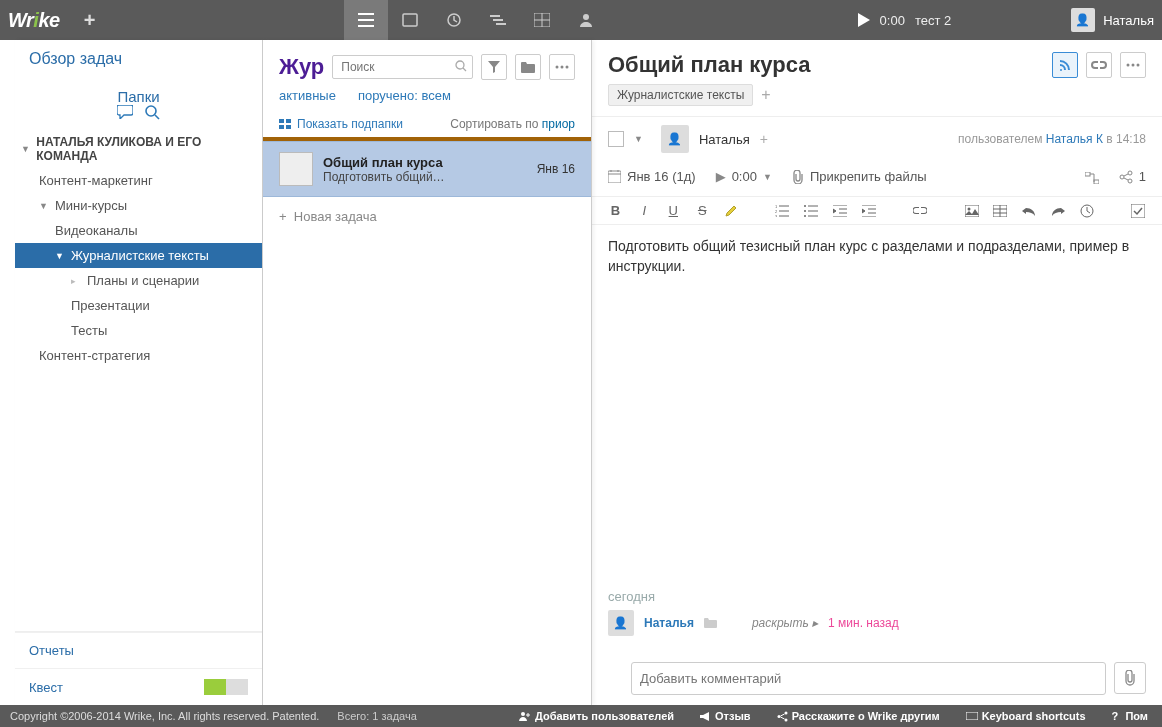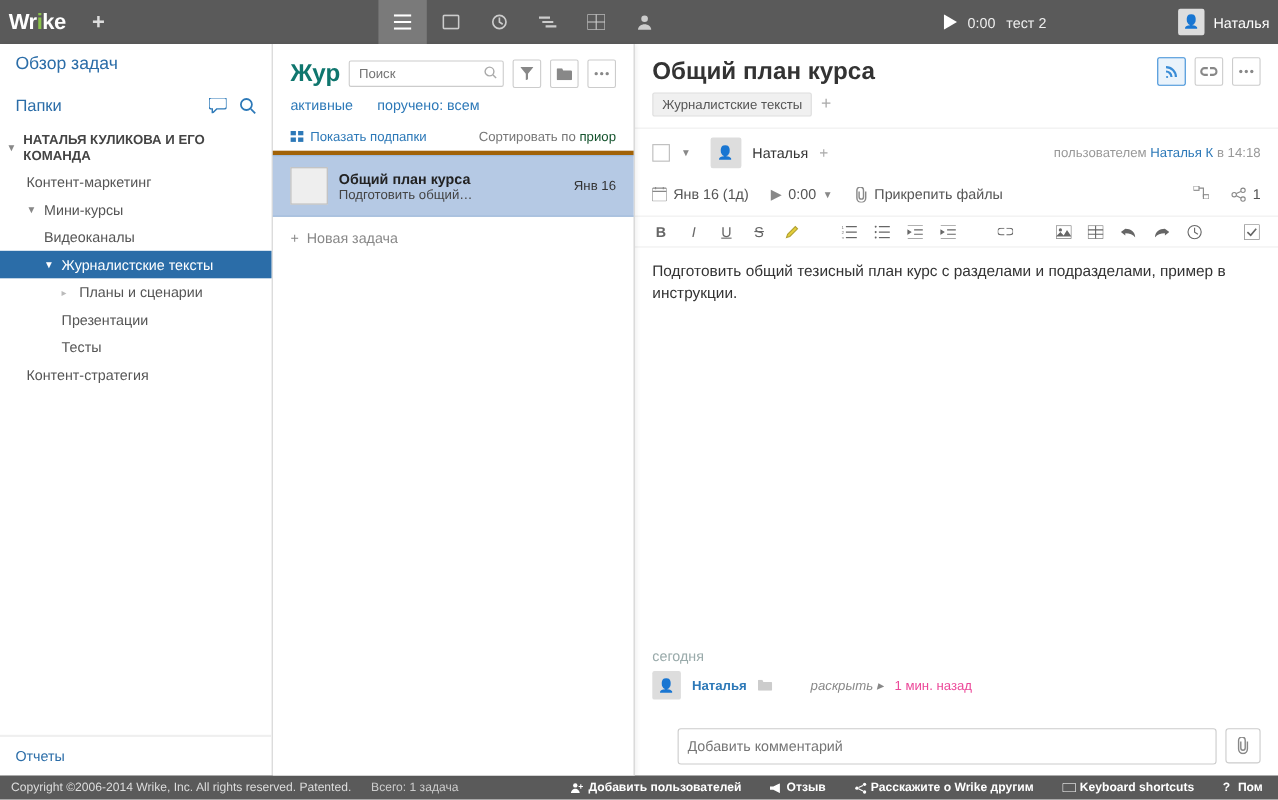--- a/index.html
+++ b/index.html
@@ -1,66 +1,66 @@
 <!DOCTYPE html>
 <html><head>
 <meta charset="utf-8">
 <style>
 * { box-sizing: border-box; margin: 0; padding: 0; }
 body { font-family: "Helvetica Neue", Arial, sans-serif; font-size: 13px; color: #333; overflow: hidden; }
 .app { width: 1162px; height: 727px; display: flex; flex-direction: column; background: #fff; }
 
 
 .topbar { height: 40px; background: #5a5a5a; color: #fff; display: flex; align-items: center; padding: 0 8px; }
-.logo { font-weight: bold; font-size: 20px; letter-spacing: -0.5px; }
+.logo { font-weight: bold; font-size: 20px; font-style: italic; letter-spacing: -0.5px; }
 .logo .accent { color: #8bc34a; }
 .topbar .plus { margin-left: 24px; font-size: 20px; font-weight: bold; color: #ddd; cursor: pointer; }
 .topbar .center { flex: 1; display: flex; justify-content: center; gap: 0; }
 .topbar .icon-btn { width: 44px; height: 40px; display: flex; align-items: center; justify-content: center; cursor: pointer; color: #ccc; }
 .topbar .icon-btn.active { background: #7a7a7a; }
 .topbar .timer { display: flex; align-items: center; gap: 10px; color: #eee; font-size: 13px; margin-right: 120px; }
 .topbar .user { display: flex; align-items: center; gap: 8px; }
 .avatar { width: 24px; height: 24px; background: #ddd; border-radius: 2px; display: flex; align-items: center; justify-content: center; font-size: 12px; }
 
 
-.body { flex: 1; display: flex; min-height: 0; }
+.body { flex: 1; display: flex; min-height: 0; padding-left: 15px; }
 
 
 .sidebar { width: 248px; background: #fff; border-right: 1px solid #ccc; display: flex; flex-direction: column; box-shadow: 2px 0 4px rgba(0,0,0,0.06); }
 .sidebar .sec-title { padding: 10px 14px; font-size: 16px; color: #2b6da8; cursor: pointer; display: flex; align-items: center; justify-content: space-between; }
-.sidebar .sec-title.small { font-size: 15px; }
+.sidebar .sec-title.small { font-size: 15px; flex-direction: column; }
 .sidebar .sec-icons { display: flex; gap: 12px; color: #007bca; }
 .tree { flex: 1; overflow: auto; font-size: 13px; }
 .tree-row { padding: 5px 14px 5px 18px; display: flex; align-items: center; gap: 6px; cursor: pointer; color: #555; }
 .tree-row.team { font-weight: bold; color: #444; font-size: 12px; padding-left: 6px; }
 .tree-row.level1 { padding-left: 24px; }
 .tree-row.level2 { padding-left: 40px; }
 .tree-row.level3 { padding-left: 56px; }
 .tree-row.selected { background: #2b6da8; color: #fff; }
 .caret { font-size: 9px; color: #888; width: 10px; }
 .tree-row.selected .caret { color: #fff; }
 .sidebar .bottom { border-top: 1px solid #eee; }
 .sidebar .bottom .row { padding: 10px 14px; color: #2b6da8; display: flex; align-items: center; justify-content: space-between; border-top: 1px solid #f0f0f0; }
 .toggle { width: 44px; height: 16px; background: #ddd; position: relative; }
 .toggle::after { content:""; position:absolute; left:0; top:0; width:22px; height:16px; background:#9acd3c; }
 
 
 .tasklist { width: 329px; background: #fff; border-right: 1px solid #ccc; display: flex; flex-direction: column; box-shadow: 2px 0 4px rgba(0,0,0,0.06); position: relative; }
 .tasklist .tl-head { padding: 14px 16px 4px; display: flex; align-items: center; gap: 8px; }
-.tasklist .tl-head h2 { font-size: 22px; color: #0f766e; font-weight: 600; }
+.tasklist .tl-head h2 { font-size: 22px; color: #4c1d95; font-weight: 600; }
 .search-wrap { flex: 1; position: relative; }
 .search-wrap input { width: 100%; border: 1px solid #ccc; border-radius: 2px; padding: 4px 22px 4px 8px; font-size: 12px; color: #666; }
 .search-wrap .mag { position: absolute; right: 6px; top: 5px; color: #aaa; font-size: 12px; }
 .small-btn { width: 26px; height: 26px; border: 1px solid #ccc; border-radius: 2px; display: flex; align-items: center; justify-content: center; color: #888; cursor: pointer; background: #fff; }
 .tl-tabs { padding: 4px 16px 8px; display: flex; gap: 22px; font-size: 13px; }
 .tl-tabs span { color: #2d79b8; cursor: pointer; }
 .tl-sortrow { padding: 6px 16px; display: flex; justify-content: space-between; font-size: 12px; color: #555; border-bottom: 4px solid #a16207; }
 .tl-sortrow .show-sub { color: #2d79b8; display: flex; gap: 6px; align-items: center; }
 .tl-sortrow .sort { color: #777; }
-.tl-sortrow .sort .v { color: #14532d; }
+.tl-sortrow .sort .v { color: #0369a1; }
 .task-item { display: flex; align-items: center; gap: 10px; padding: 10px 16px; background: #b5c9e4; border-top: 1px solid #9db8d9; border-bottom: 1px solid #9db8d9; cursor: pointer; }
 .task-item .thumb { width: 34px; height: 34px; background: #eee; border: 1px solid #bbb; }
 .task-item .info { flex: 1; min-width: 0; }
 .task-item .title { font-weight: bold; color: #222; font-size: 13px; white-space: nowrap; overflow: hidden; text-overflow: ellipsis; }
 .task-item .sub { color: #444; font-size: 12px; white-space: nowrap; overflow: hidden; text-overflow: ellipsis; }
 .task-item .date { color: #333; font-size: 12px; white-space: nowrap; }
 .new-task { padding: 12px 16px; color: #888; font-size: 13px; cursor: pointer; }
 
 
 .detail { flex: 1; display: flex; flex-direction: column; background: #fff; min-width: 0; }
@@ -70,21 +70,21 @@
 .tag-row { padding: 0 16px 10px; display: flex; gap: 8px; align-items: center; }
 .tag { background: #f0f0f0; border: 1px solid #ddd; border-radius: 2px; padding: 3px 8px; font-size: 12px; color: #555; }
 .tag-add { color: #aaa; font-size: 16px; cursor: pointer; }
 .assign-row { padding: 8px 16px; display: flex; align-items: center; gap: 10px; border-top: 1px solid #eee; }
 .checkbox { width: 16px; height: 16px; border: 1px solid #bbb; }
 .assign-row .caret-d { font-size: 9px; color: #888; }
 .assign-row .name { color: #333; }
 .assign-row .plus-s { color: #aaa; font-size: 14px; cursor: pointer; }
 .assign-row .meta { margin-left: auto; color: #999; font-size: 12px; }
 .assign-row .meta .u { color: #2d79b8; }
-.meta-row { padding: 8px 16px 12px; display: flex; align-items: flex-start; gap: 20px; color: #555; font-size: 13px; border-bottom: 1px solid #eee; }
+.meta-row { padding: 8px 16px 12px; display: flex; align-items: flex-end; gap: 20px; color: #555; font-size: 13px; border-bottom: 1px solid #eee; }
 .meta-row .grp { display: flex; align-items: center; gap: 6px; cursor: pointer; }
 .meta-row .grp .ic { color: #888; }
 .toolbar { padding: 6px 16px; display: flex; align-items: center; gap: 14px; color: #666; border-bottom: 1px solid #eee; }
 .toolbar .tb { cursor: pointer; font-size: 13px; display: flex; align-items: center; justify-content: center; width: 18px; }
 .desc { padding: 12px 16px; color: #333; font-size: 14px; line-height: 1.4; flex: 0 0 auto; }
 .activity { padding: 16px; color: #555; }
 .activity .day { color: #9aa; font-size: 13px; margin-bottom: 6px; }
 .activity .entry { display: flex; align-items: center; gap: 10px; font-size: 12px; }
 .activity .entry .nm { color: #2d79b8; font-weight: bold; }
 .activity .entry .act { color: #888; font-style: italic; margin-left: 25px; }
@@ -210,20 +210,24 @@
             <span>Тесты</span>
           </div>
         <div class="tree-row level1">
             <span>Контент-стратегия</span>
           </div>
       </div>
       <div class="bottom">
         <div class="row">
             <span>Отчеты</span>
           </div>
+        <div class="row">
+          <span>Квест</span>
+          <span class="toggle"></span>
+        </div>
       </div>
     </div>
 
     <div class="tasklist">
       <div class="tl-head">
         <h2>Жур</h2>
         <div class="search-wrap">
           <input placeholder="Поиск" style="">
           <span class="mag">
             <svg width="12" height="12" viewBox="0 0 12 12">

